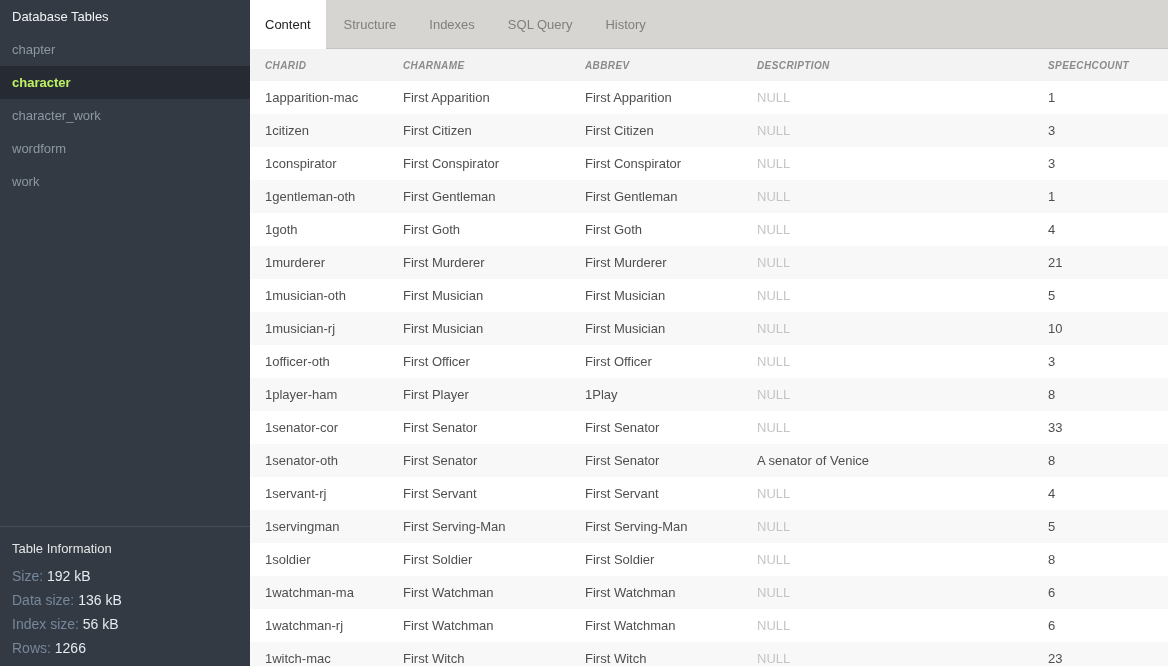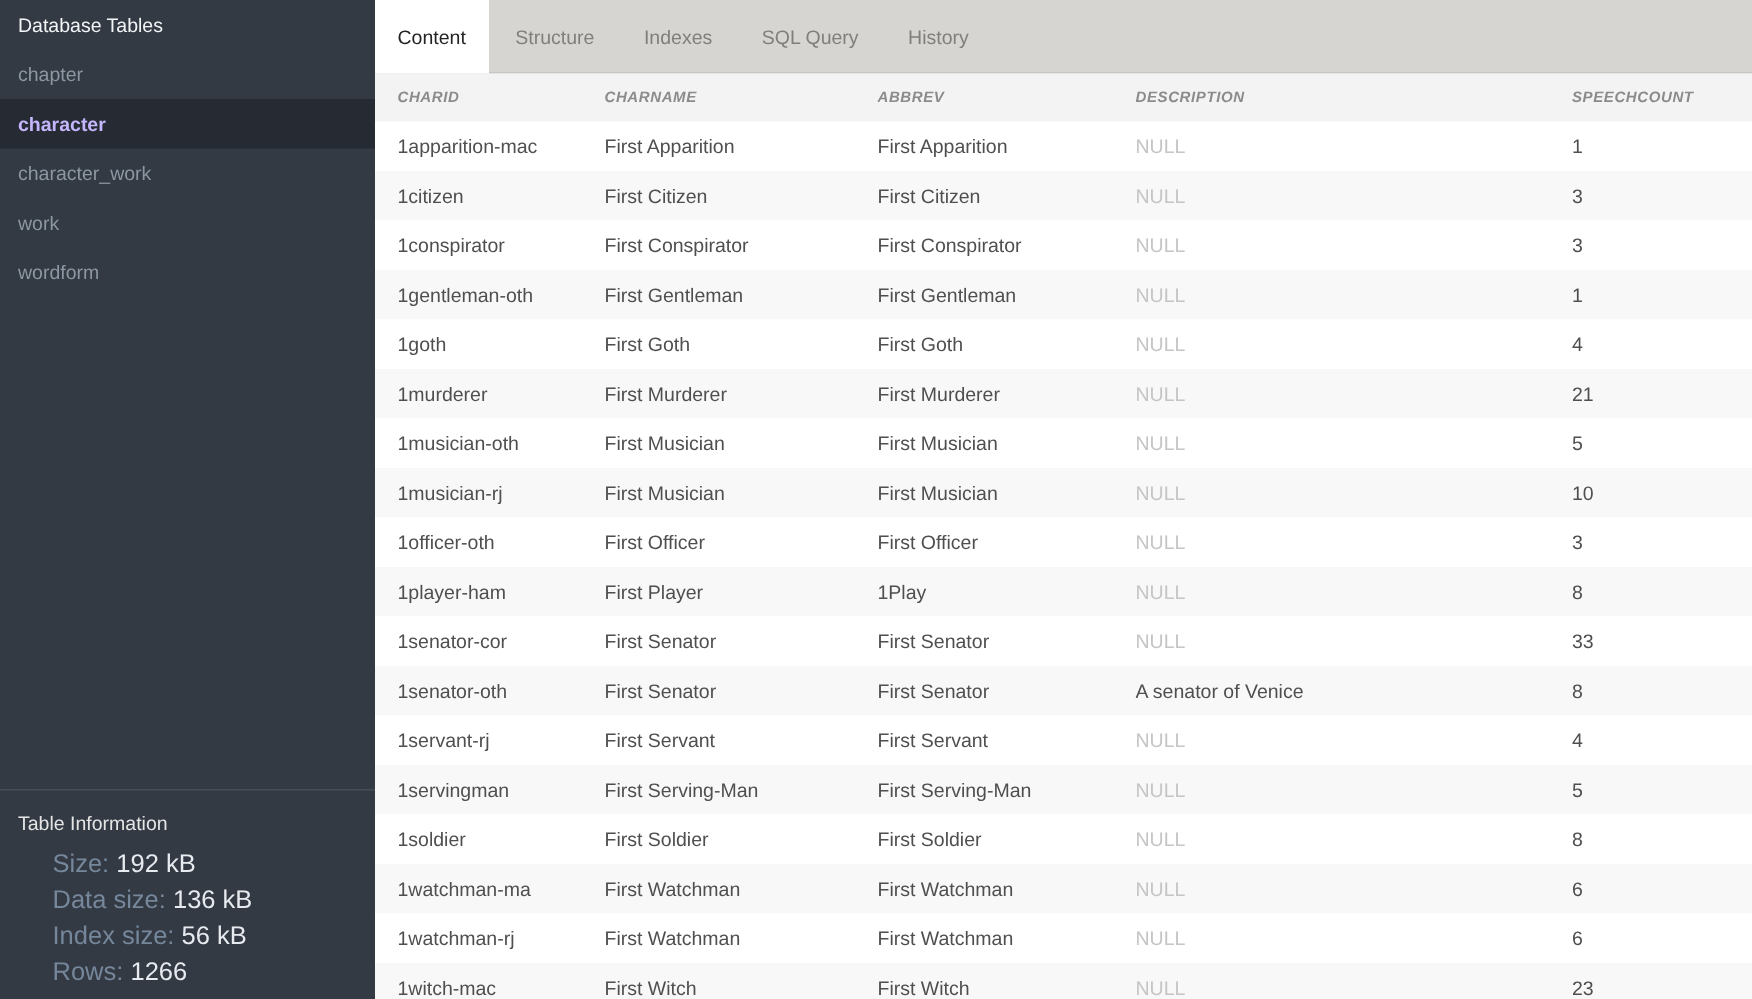--- a/index.html
+++ b/index.html
@@ -22,29 +22,29 @@
     height: 33px; line-height: 33px; padding-left: 12px;
     white-space: nowrap;
   }
   .table-list { flex: 0 0 auto; }
   .side-item {
     height: 33px; line-height: 33px; padding-left: 12px;
     font-size: 13px; color: #8d97a2; cursor: pointer;
     white-space: nowrap;
   }
   .side-item.selected {
-    background: #262b33; color: #c4b5fd; font-weight: bold;
+    background: #262b33; color: #bef264; font-weight: bold;
   }
   .table-info {
     position: absolute; left: 0; right: 0; bottom: 0;
     border-top: 1px solid #454d58;
     padding: 8px 12px 6px 12px;
   }
   .info-title { color: #e5e5e5; font-size: 13px; margin: 6px 0 8px 0; }
-  .stat-row { font-size: 17px; line-height: 24px; white-space: nowrap; margin-left: 23px; }
+  .stat-row { font-size: 14px; line-height: 24px; white-space: nowrap; }
   .stat-label { color: #76879b; }
   .stat-value { color: #e7eaee; }
 
   
   .main { flex: 1 1 auto; display: flex; flex-direction: column; height: 666px; justify-content: center; }
 
   .tab-bar {
     height: 49px; background: #d6d5d2;
     border-bottom: 1px solid #c6c5c2;
     display: flex; align-items: stretch; flex: 0 0 auto;
@@ -87,22 +87,22 @@
 <body>
 
 <div class="app">
 
   <aside class="sidebar">
     <div class="sidebar-title">Database Tables</div>
     <nav class="table-list">
         <div class="side-item">chapter</div>
         <div class="side-item selected">character</div>
         <div class="side-item">character_work</div>
+        <div class="side-item">wordform</div>
         <div class="side-item">work</div>
-        <div class="side-item">wordform</div>
       </nav>
     <div class="table-info">
       <div class="info-title">Table Information</div>
       <div class="info-stats">
           <div class="stat-row"><span class="stat-label">Size: </span><span class="stat-value">192 kB</span></div>
           <div class="stat-row"><span class="stat-label">Data size: </span><span class="stat-value">136 kB</span></div>
           <div class="stat-row"><span class="stat-label">Index size: </span><span class="stat-value">56 kB</span></div>
           <div class="stat-row"><span class="stat-label">Rows: </span><span class="stat-value">1266</span></div>
         </div>
     </div>

